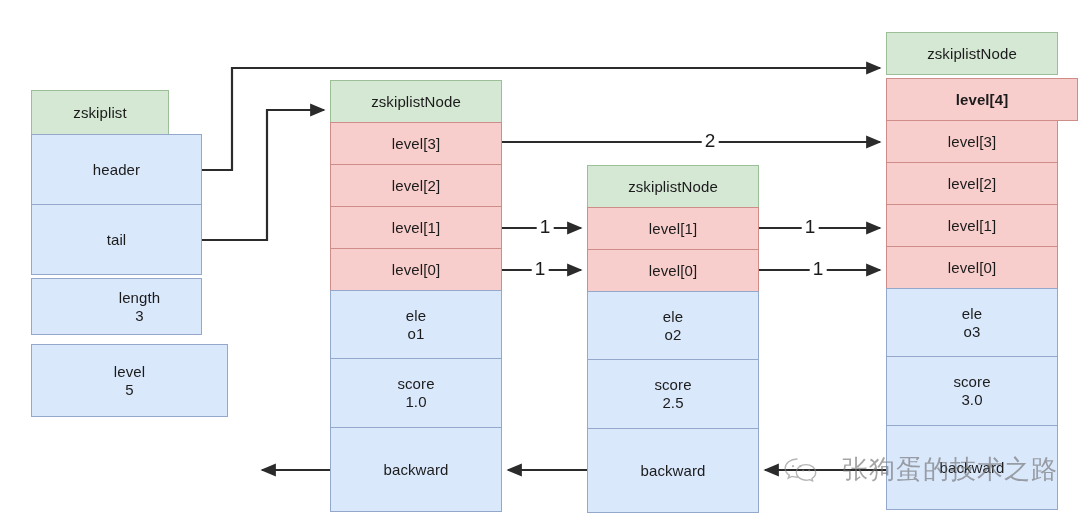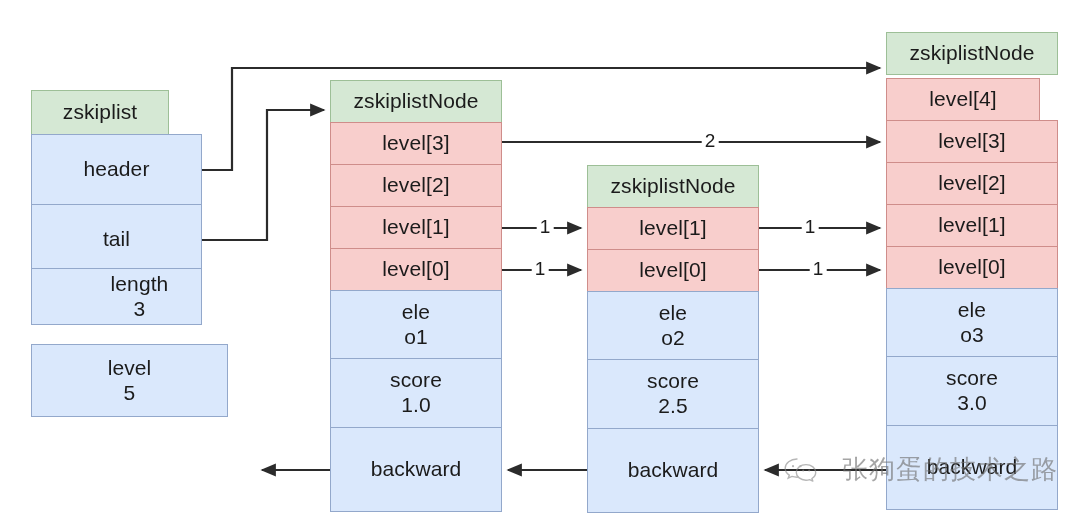--- a/index.html
+++ b/index.html
@@ -1,20 +1,20 @@
 <!DOCTYPE html>
 <html><head>
 <meta charset="utf-8">
 <style>
   html,body{margin:0;padding:0;background:#ffffff;}
   body{font-family:"Liberation Sans","DejaVu Sans",sans-serif;}
   #canvas{position:relative;width:1080px;height:527px;background:#fff;overflow:hidden;}
   .cell{position:absolute;box-sizing:border-box;display:flex;flex-direction:column;
         align-items:center;justify-content:center;text-align:center;
-        font-size:21px;color:#1b1b1b;line-height:1.18;letter-spacing:.1px;}
+        font-size:15px;color:#1b1b1b;line-height:1.18;letter-spacing:.1px;}
   .cell.green{background:#d5e8d4;border:1px solid #9dbf97;}
   .cell.pink {background:#f8cecc;border:1px solid #cf8d8a;}
   .cell.blue {background:#dae8fc;border:1px solid #93a8cb;}
   .cell .sub{display:block;}
 
   svg.wires{position:absolute;left:0;top:0;width:1080px;height:527px;overflow:visible;}
   .wire{stroke:#2b2b2b;stroke-width:2.2;fill:none;}
   .wlabel{position:absolute;font-size:19px;color:#1b1b1b;background:#fff;
           padding:0 3px;transform:translate(-50%,-50%);}
 
@@ -31,21 +31,21 @@
 
   <div class="cell green" style="left:31px;top:90px;width:138px;height:45px;">
     <span>zskiplist</span>
   </div>
   <div class="cell blue" style="left:31px;top:134px;width:171px;height:71px;">
     <span>header</span>
   </div>
   <div class="cell blue" style="left:31px;top:204px;width:171px;height:71px;">
     <span>tail</span>
   </div>
-  <div class="cell blue" style="left:31px;top:268px;width:171px;height:57px;padding-left:46px;">
+  <div class="cell blue" style="left:31px;top:278px;width:171px;height:57px;padding-left:46px;">
     <span>length</span>
     <span class="sub">3</span>
   </div>
   <div class="cell blue" style="left:31px;top:344px;width:197px;height:73px;">
     <span>level</span>
     <span class="sub">5</span>
   </div>
 
   <div class="cell green" style="left:330px;top:80px;width:172px;height:43px;">
     <span>zskiplistNode</span>
@@ -91,21 +91,21 @@
     <span>score</span>
     <span class="sub">2.5</span>
   </div>
   <div class="cell blue" style="left:587px;top:428px;width:172px;height:85px;">
     <span>backward</span>
   </div>
 
   <div class="cell green" style="left:886px;top:32px;width:172px;height:43px;">
     <span>zskiplistNode</span>
   </div>
-  <div class="cell pink" style="left:886px;top:78px;width:154px;height:43px;">
+  <div class="cell pink" style="left:886px;top:78px;width:192px;height:43px;font-weight:bold;">
     <span>level[4]</span>
   </div>
   <div class="cell pink" style="left:886px;top:120px;width:172px;height:43px;">
     <span>level[3]</span>
   </div>
   <div class="cell pink" style="left:886px;top:162px;width:172px;height:43px;">
     <span>level[2]</span>
   </div>
   <div class="cell pink" style="left:886px;top:204px;width:172px;height:43px;">
     <span>level[1]</span>

